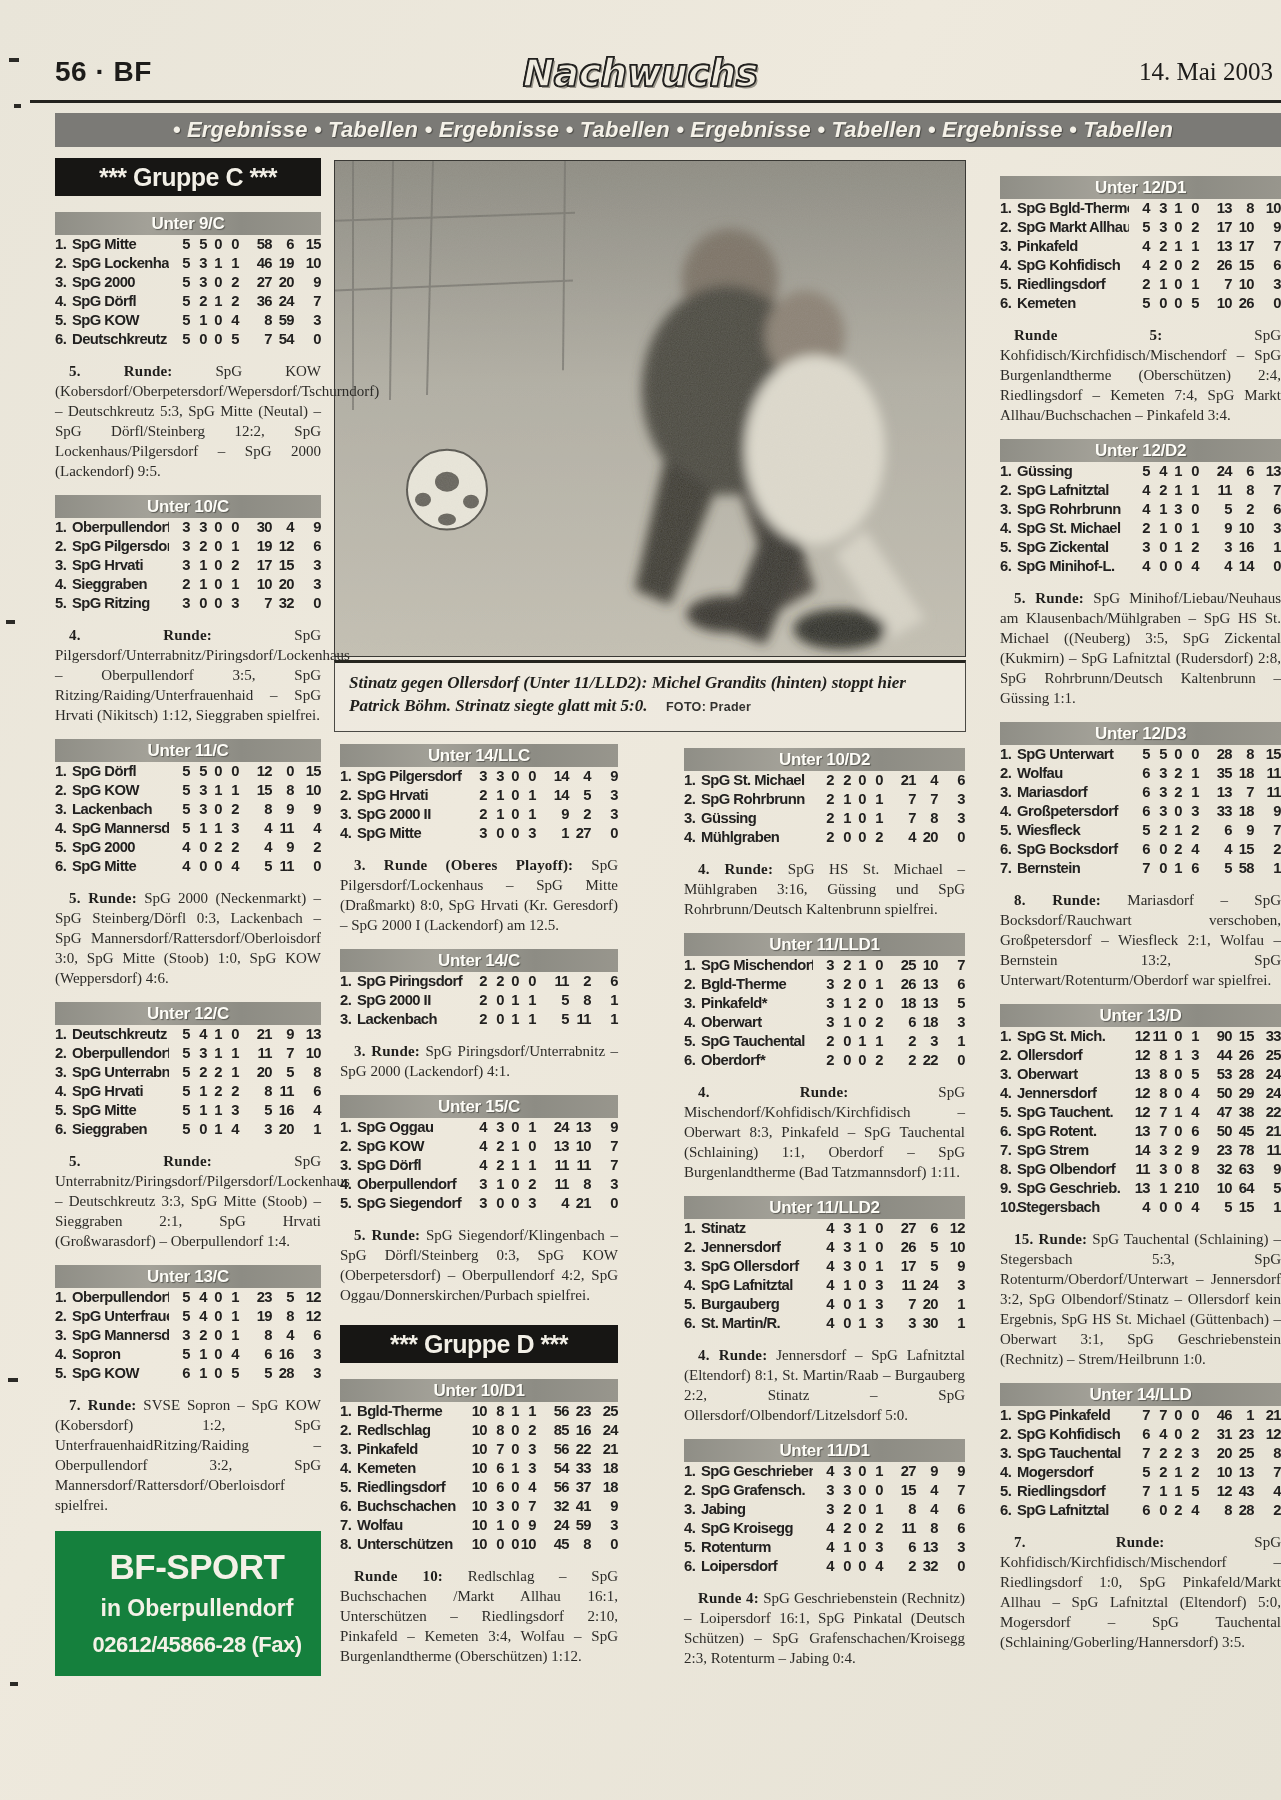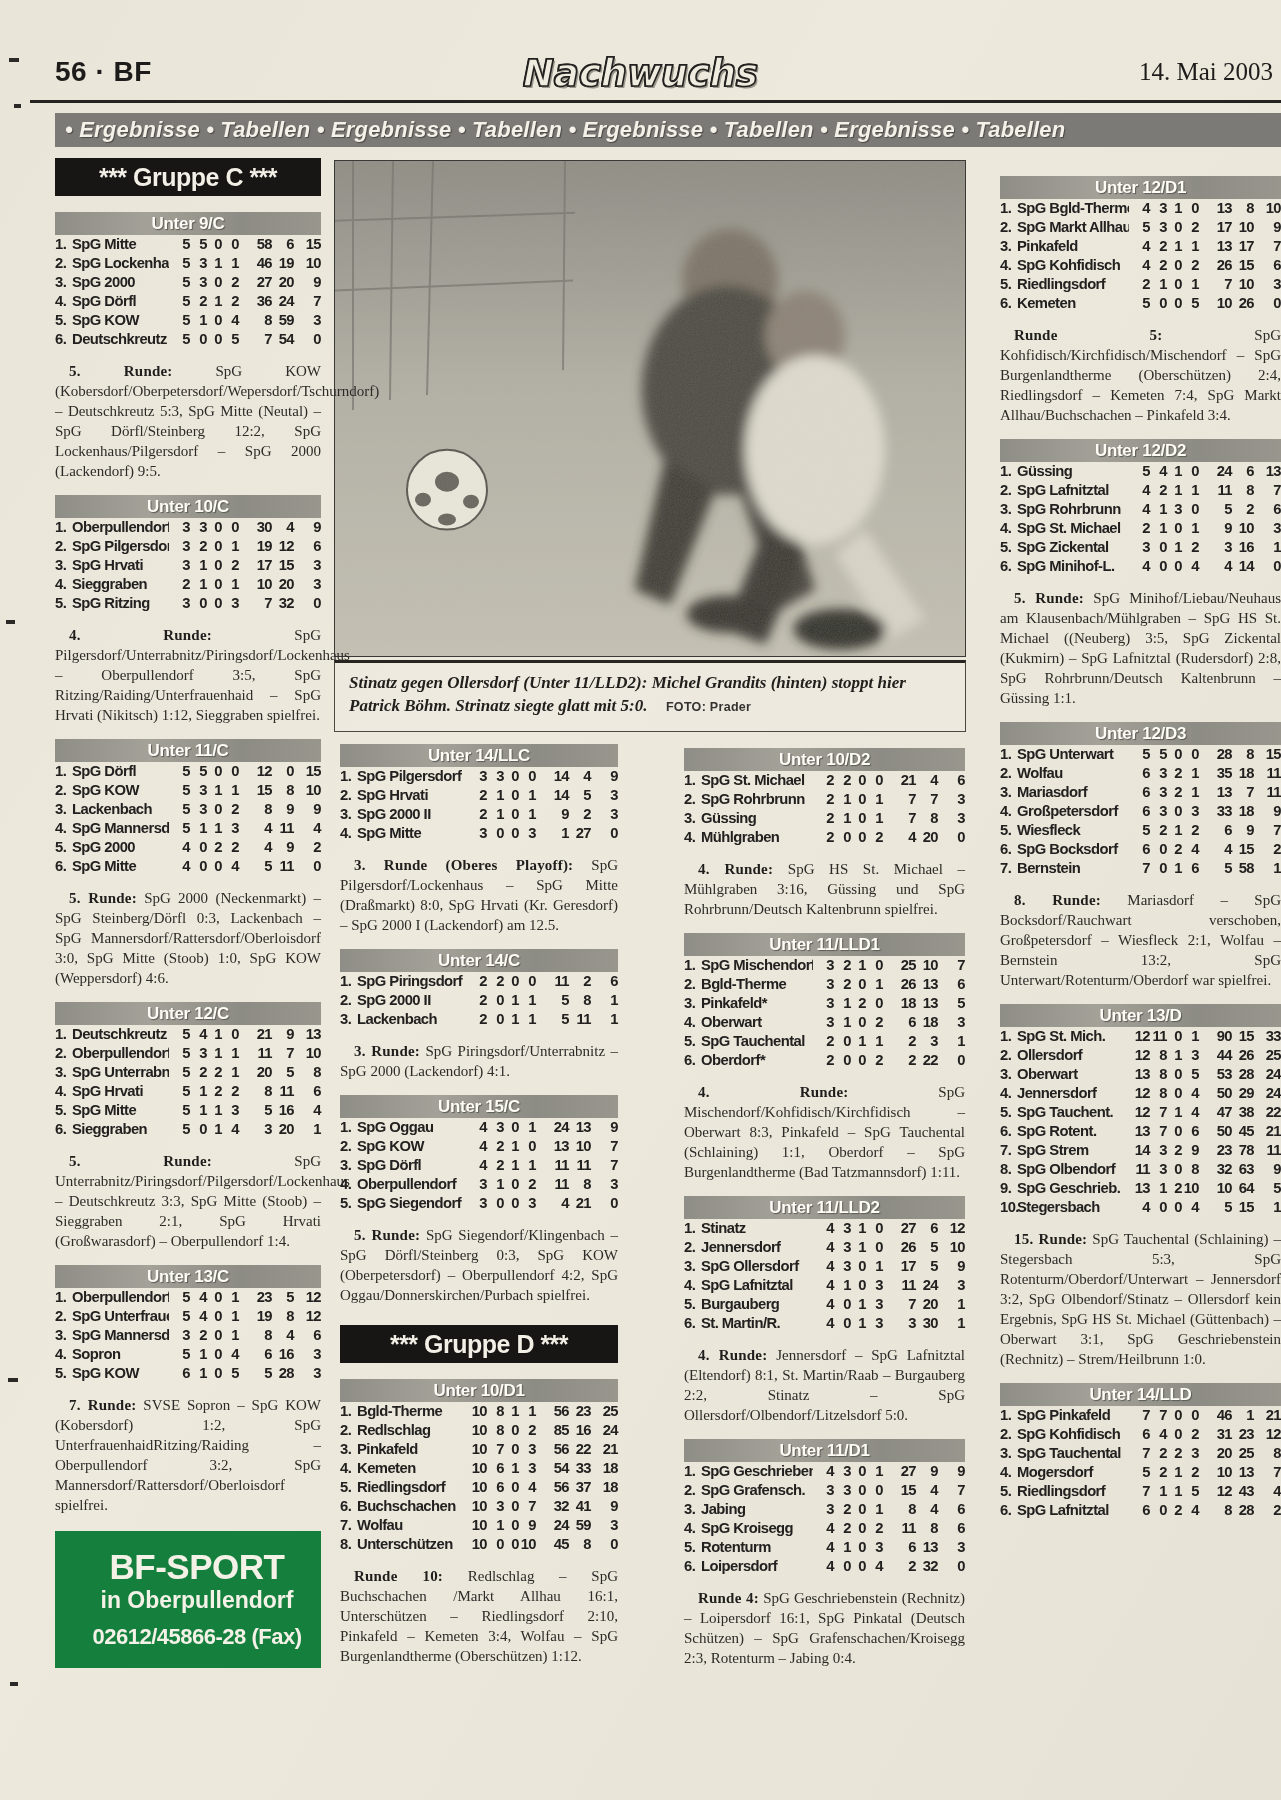--- a/index.html
+++ b/index.html
@@ -12,21 +12,21 @@
   .page-label{position:absolute;left:55px;top:56px;font-size:28px;font-weight:bold;letter-spacing:.5px;}
   .masthead{position:absolute;left:0;right:0;top:52px;text-align:center;
     font-family:"DejaVu Sans",sans-serif;font-style:italic;font-weight:bold;font-size:37px;
     color:#efebdf;-webkit-text-stroke:1.6px #22211f;
     text-shadow:2px 2px 0 #9b978c, -1px -1px 0 #22211f,1px -1px 0 #22211f,-1px 1px 0 #22211f,1px 1px 0 #22211f;}
   .date{position:absolute;right:8px;top:58px;font-family:"Liberation Serif",serif;font-size:25px;}
   .head-rule{position:absolute;left:30px;right:0;top:100px;height:3px;background:#24231f;}
   .banner{position:absolute;left:55px;top:113px;width:1226px;height:34px;background:#7b7a76;
     color:#f4f1e8;font-style:italic;font-weight:bold;font-size:22px;line-height:34px;
     padding-left:10px;box-sizing:border-box;white-space:nowrap;overflow:hidden;letter-spacing:.2px;
-    text-shadow:1px 1px 1px #4a4945;}
+    text-shadow:1px 1px 1px #4a4945;text-align:center;}
   
   .col{position:absolute;}
   #col1{left:55px;top:158px;width:266px;}
   #col2{left:340px;top:744px;width:278px;}
   #col3{left:684px;top:748px;width:281px;}
   #col4{left:1000px;top:176px;width:281px;}
   
   .group-header{background:#171614;color:#f2efe6;text-align:center;font-weight:bold;
     font-size:25px;line-height:38px;height:38px;letter-spacing:-.5px;margin-bottom:16px;
     text-shadow:0 0 1px #000;}
@@ -58,21 +58,21 @@
   .caption-box{position:absolute;left:334px;top:660px;width:632px;height:72px;
     border:1px solid #4a4944;border-top:3px solid #26251f;box-sizing:border-box;
     padding:8px 12px 0 14px;background:rgba(240,236,226,.45);}
   .caption{font-family:"Liberation Serif",serif;font-style:italic;font-weight:bold;
     font-size:17px;line-height:23px;color:#21201d;}
   .credit{font-family:"Liberation Sans",sans-serif;font-style:normal;font-weight:bold;
     font-size:12.5px;letter-spacing:.3px;margin-left:14px;color:#33322f;}
   
   .ad{margin-top:16px;background:#15803d;color:#f4f1e7;text-align:center;padding:16px 6px 18px 24px;}
   .ad .l1{font-size:35px;font-weight:bold;letter-spacing:-.5px;}
-  .ad .l2{font-size:23px;font-weight:bold;}
+  .ad .l2{font-size:23px;font-weight:bold;margin-top:8px;}
   .ad .l3{font-size:22px;font-weight:bold;margin-top:10px;letter-spacing:-.5px;}
   
   .tickmark{position:absolute;background:#2b2a26;}
 </style>
 </head>
 <body>
 
 <div class="page-label">56 · BF</div>
 <div class="masthead">Nachwuchs</div>
 <div class="date">14. Mai 2003</div>
@@ -1415,13 +1415,14 @@
           <span class="c2 num">6</span>
           <span class="c3 num">0</span>
           <span class="c4 num">2</span>
           <span class="c5 num">4</span>
           <span class="c6 num">8</span>
           <span class="c7 num">28</span>
           <span class="c8 num">2</span>
         </div>
       </div>
   </div>
+  <p class="para"><b>7. Runde:</b><span> SpG Kohfidisch/Kirchfidisch/Mischendorf – Riedlingsdorf 1:0, SpG Pinkafeld/Markt Allhau – SpG Lafnitztal (Eltendorf) 5:0, Mogersdorf – SpG Tauchental (Schlaining/Goberling/Hannersdorf) 3:5.</span></p>
 </div>
 
 </body></html>

